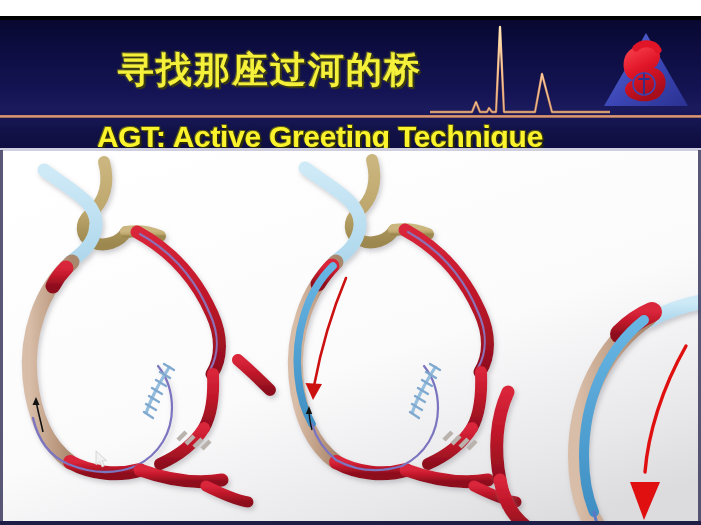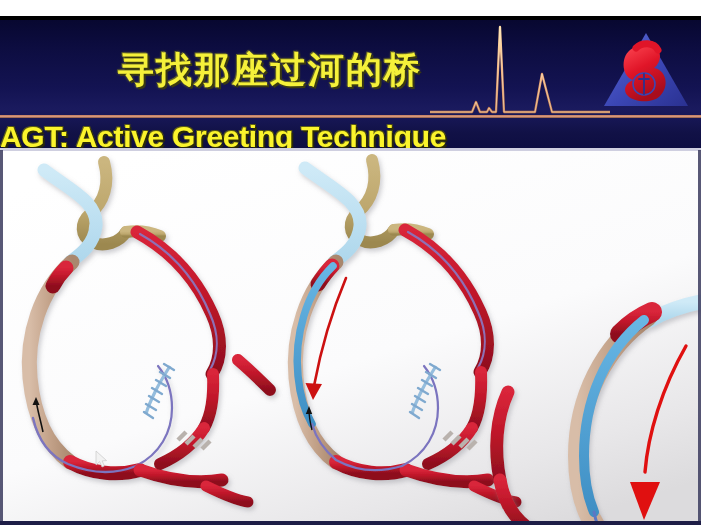--- a/index.html
+++ b/index.html
@@ -10,21 +10,21 @@
   .header{position:absolute;left:0;top:0;width:701px;height:150px;
     background:linear-gradient(180deg,#07072e 0%,#0d0d41 22%,#131352 48%,#1a1a5e 62%,#111146 78%,#0a0a3d 100%);
     overflow:hidden;margin-top:16px;}
   .hdr-topband{position:absolute;left:0;top:0;width:701px;height:4px;background:#000;}
   .cn-title{position:absolute;left:118px;top:26px;width:420px;height:56px;
     font-size:36px;font-weight:700;color:#f5f13a;letter-spacing:2px;line-height:56px;
     font-family:"DejaVu Sans","Liberation Sans",sans-serif;
     text-shadow:2px 2px 0 #3a3a10,-1px -1px 0 #6b6b25,0 0 3px #8a8a2a;}
   .hr-line{position:absolute;left:0;top:99px;width:701px;height:3px;
     background:linear-gradient(180deg,#c07a55 0%,#e8a487 40%,#d08f6d 70%,#7a4a34 100%);opacity:.95;}
-  .en-title{position:absolute;left:0;top:104px;width:640px;
+  .en-title{position:absolute;left:0;top:104px;width:640px;text-align:center;
     font-size:30px;font-weight:700;color:#fbf42c;letter-spacing:-0.3px;
     text-shadow:2px 2px 0 #2b2b08,-1px -1px 0 #5e5e18,1px -1px 0 #4a4a12;}
   .ecg{position:absolute;left:430px;top:8px;width:180px;height:94px;}
   .logo{position:absolute;left:600px;top:12px;width:92px;height:86px;}
 
   
   .content{position:absolute;left:0;top:150px;width:701px;height:375px;
     background:linear-gradient(170deg,#ffffff 0%,#ffffff 46%,#f3f2f3 72%,#e2e1e3 92%,#dcdbdd 100%);
     overflow:hidden;}
   .edge-l{position:absolute;left:0;top:150px;width:3px;height:375px;background:#3b3b5e;opacity:.85;}

